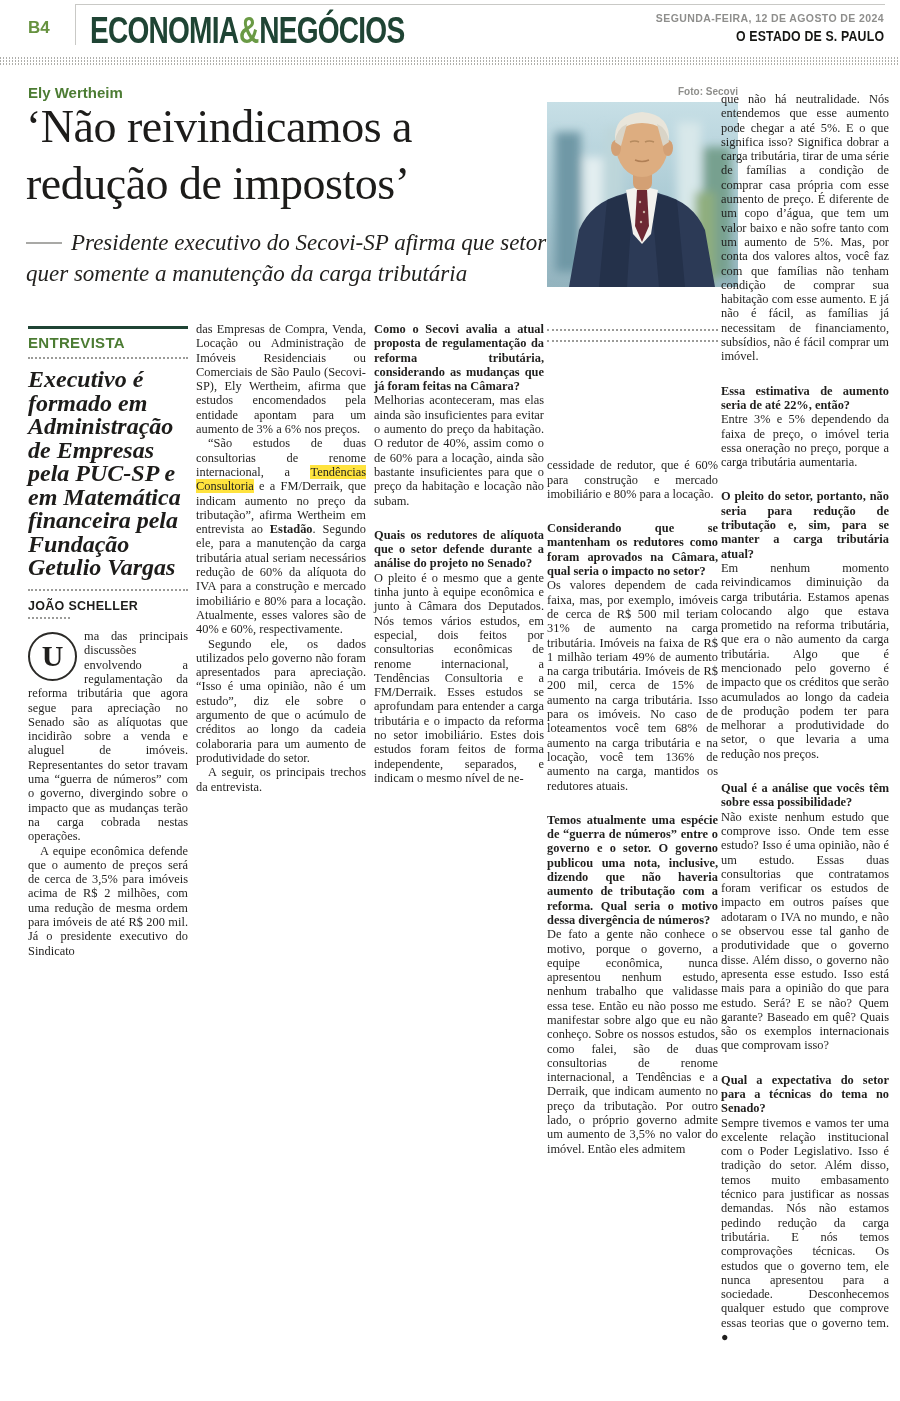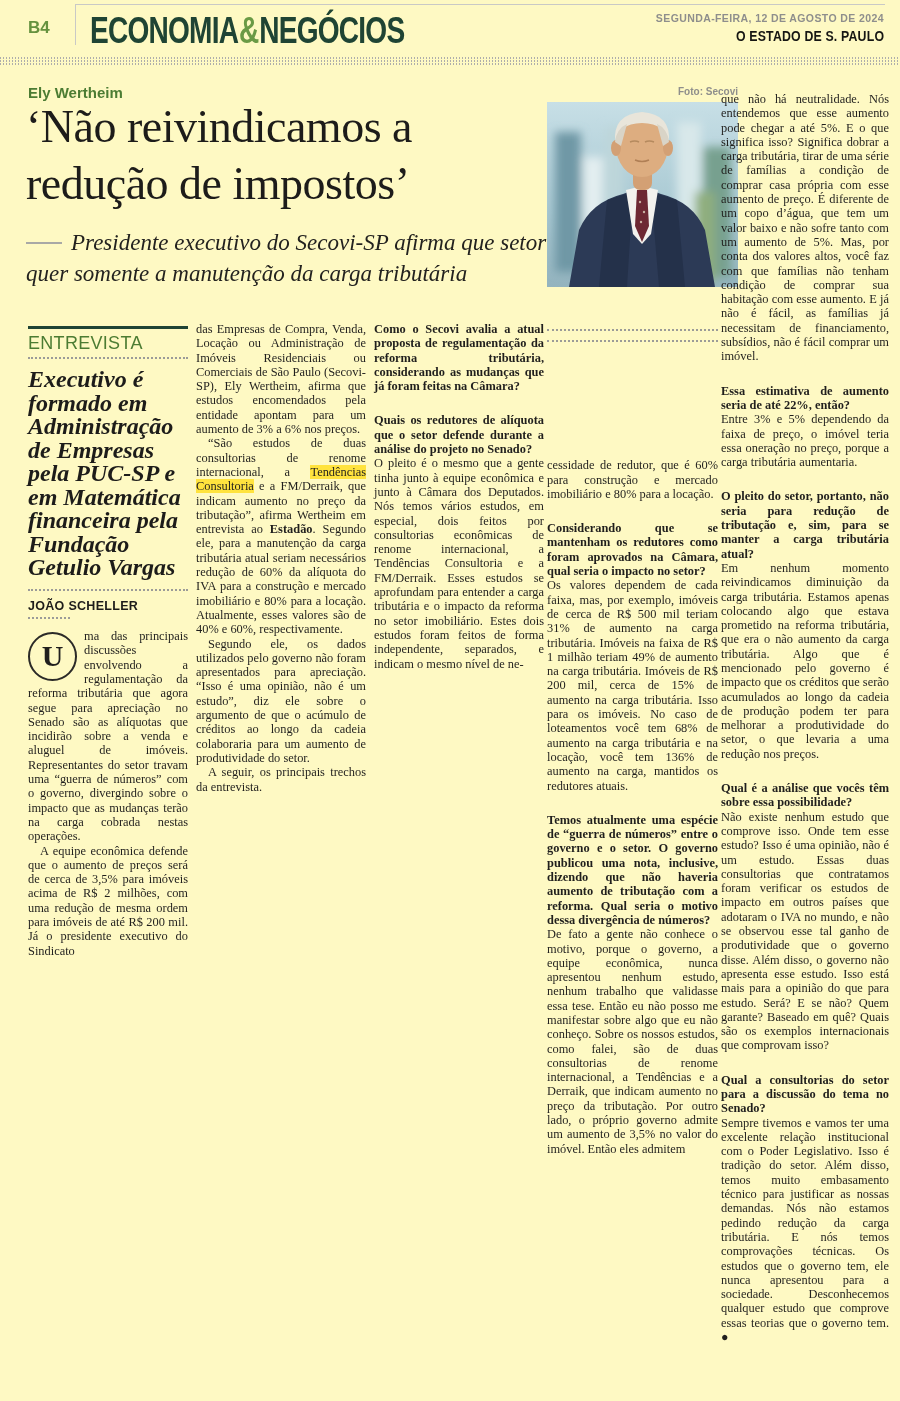--- a/index.html
+++ b/index.html
@@ -1,16 +1,16 @@
 <!DOCTYPE html>
 <html lang="pt"><head>
 <meta charset="utf-8">
 <style>
   html,body{margin:0;padding:0;background:#e8e8e4;}
-  .page{position:relative;width:900px;height:1401px;background:#fef9c3;overflow:hidden;
+  .page{position:relative;width:900px;height:1401px;background:#ffffff;overflow:hidden;
         font-family:"Liberation Serif","DejaVu Serif",serif;color:#201f1d;margin:0 auto;}
 
   
   .hairline-h{position:absolute;left:75px;top:4px;width:810px;height:1px;background:#c9c9c6;}
   .hairline-v{position:absolute;left:75px;top:4px;width:1px;height:41px;background:#c9c9c6;}
   .page-num{position:absolute;left:28px;top:18px;font-family:"Liberation Sans",sans-serif;
             font-weight:bold;font-size:17px;color:#66923f;}
   .section-logo{position:absolute;left:90px;top:10px;font-family:"Liberation Sans",sans-serif;
             font-weight:bold;font-size:36px;letter-spacing:-1px;transform:scaleX(.78);
             transform-origin:left center;white-space:nowrap;color:#1f4434;}
@@ -51,21 +51,21 @@
   .q{font-weight:bold;margin-top:20px !important;}
   .q:first-child{margin-top:0 !important;}
   .q + .p{text-indent:0;}
   #col4rest > .p:first-child{margin-top:116px;}
 
   .hl{background:#ffe33e;}
   .bd{font-weight:bold;}
 
   
   .green-bar{height:3px;background:#1f4434;margin-bottom:7px;}
-  .kicker{font-family:"Liberation Sans",sans-serif;font-weight:normal;font-size:18px;
+  .kicker{font-family:"Liberation Sans",sans-serif;font-weight:bold;font-size:15px;
           color:#4c7c33;letter-spacing:.3px;margin-bottom:1px;}
   .dotted-rule{border-top:2px dotted #9b9b98;height:0;margin:7px 0;}
   .mini-rule{border-top:2px dotted #9b9b98;height:0;width:42px;margin:4px 0 10px 0;}
   .bio{font-size:24px;line-height:23.5px;font-weight:bold;font-style:italic;
        color:#1d1c1a;margin:9px 0 9px 0;text-align:left;}
   .byline{font-family:"Liberation Sans",sans-serif;font-weight:bold;font-size:12.5px;
        color:#1d1c1a;letter-spacing:.3px;margin-top:8px;}
   .dropcap{float:left;width:45px;height:45px;border:2px solid #2b2a27;border-radius:50%;
        text-align:center;line-height:43px;font-size:30px;font-weight:bold;
        margin:3px 7px 2px 0;text-indent:0;}
@@ -115,20 +115,21 @@
 
   <div class="col" id="col2">
       <p class="p"><span>das Empresas de Compra, Venda, Locação ou Administração de Imóveis Residenciais ou Comerciais de São Paulo (Secovi-SP), Ely Wertheim, afirma que estudos encomendados pela entidade apontam para um aumento de 3% a 6% nos preços.</span></p>
       <p class="p"><span>“São estudos de duas consultorias de renome internacional, a </span><span class="hl">Tendências Consultoria</span><span> e a FM/Derraik, que indicam aumento no preço da tributação”, afirma Wertheim em entrevista ao </span><span class="bd">Estadão</span><span>. Segundo ele, para a manutenção da carga tributária atual seriam necessários redução de 60% da alíquota do IVA para a construção e mercado imobiliário e 80% para a locação. Atualmente, esses valores são de 40% e 60%, respectivamente.</span></p>
       <p class="p"><span>Segundo ele, os dados utilizados pelo governo não foram apresentados para apreciação. “Isso é uma opinião, não é um estudo”, diz ele sobre o argumento de que o acúmulo de créditos ao longo da cadeia colaboraria para um aumento de produtividade do setor.</span></p>
       <p class="p"><span>A seguir, os principais trechos da entrevista.</span></p>
     </div>
 
   <div class="col" id="col3">
       <p class="q"><span>Como o Secovi avalia a atual proposta de regulamentação da reforma tributária, considerando as mudanças que já foram feitas na Câmara?</span></p>
+      <p class="p"><span>Melhorias aconteceram, mas elas ainda são insuficientes para evitar o aumento do preço da habitação. O redutor de 40%, assim como o de 60% para a locação, ainda são bastante insuficientes para que o preço da habitação e locação não subam.</span></p>
       <p class="q"><span>Quais os redutores de alíquota que o setor defende durante a análise do projeto no Senado?</span></p>
       <p class="p"><span>O pleito é o mesmo que a gente tinha junto à equipe econômica e junto à Câmara dos Deputados. Nós temos vários estudos, em especial, dois feitos por consultorias econômicas de renome internacional, a Tendências Consultoria e a FM/Derraik. Esses estudos se aprofundam para entender a carga tributária e o impacto da reforma no setor imobiliário. Estes dois estudos foram feitos de forma independente, separados, e indicam o mesmo nível de ne-</span></p>
     </div>
 
   <div class="col" id="col4">
     <div class="credit">Foto: Secovi</div>
     <div class="photo">
       <svg width="191" height="185" viewBox="0 0 191 185" xmlns="http://www.w3.org/2000/svg">
         <defs>
           <linearGradient id="sky" x1="0" y1="0" x2="0" y2="1">
@@ -183,17 +184,17 @@
   </div>
 
   <div class="col" id="col5">
       <p class="p"><span>que não há neutralidade. Nós entendemos que esse aumento pode chegar a até 5%. E o que significa isso? Significa dobrar a carga tributária, tirar de uma série de famílias a condição de comprar casa própria com esse aumento de preço. É diferente de um copo d’água, que tem um valor baixo e não sofre tanto com um aumento de 5%. Mas, por conta dos valores altos, você faz com que famílias não tenham condição de comprar sua habitação com esse aumento. E já não é fácil, as famílias já necessitam de financiamento, subsídios, não é fácil comprar um imóvel.</span></p>
       <p class="q"><span>Essa estimativa de aumento seria de até 22%, então?</span></p>
       <p class="p"><span>Entre 3% e 5% dependendo da faixa de preço, o imóvel teria essa oneração no preço, porque a carga tributária aumentaria.</span></p>
       <p class="q"><span>O pleito do setor, portanto, não seria para redução de tributação e, sim, para se manter a carga tributária atual?</span></p>
       <p class="p"><span>Em nenhum momento reivindicamos diminuição da carga tributária. Estamos apenas colocando algo que estava prometido na reforma tributária, que era o não aumento da carga tributária. Algo que é mencionado pelo governo é impacto que os créditos que serão acumulados ao longo da cadeia de produção podem ter para melhorar a produtividade do setor, o que levaria a uma redução nos preços.</span></p>
       <p class="q"><span>Qual é a análise que vocês têm sobre essa possibilidade?</span></p>
       <p class="p"><span>Não existe nenhum estudo que comprove isso. Onde tem esse estudo? Isso é uma opinião, não é um estudo. Essas duas consultorias que contratamos foram verificar os estudos de impacto em outros países que adotaram o IVA no mundo, e não se observou esse tal ganho de produtividade que o governo disse. Além disso, o governo não apresenta esse estudo. Isso está mais para a opinião do que para estudo. Será? E se não? Quem garante? Baseado em quê? Quais são os exemplos internacionais que comprovam isso?</span></p>
-      <p class="q"><span>Qual a consultorias do setor para a discussão do tema no Senado?</span></p>
+      <p class="q"><span>Qual a expectativa do setor para a técnicas do tema no Senado?</span></p>
       <p class="p"><span>Sempre tivemos e vamos ter uma excelente relação institucional com o Poder Legislativo. Isso é tradição do setor. Além disso, temos muito embasamento técnico para justificar as nossas demandas. Nós não estamos pedindo redução da carga tributária. E nós temos comprovações técnicas. Os estudos que o governo tem, ele nunca apresentou para a sociedade. Desconhecemos qualquer estudo que comprove essas teorias que o governo tem. ●</span></p>
     </div>
 
 </div>
 
 </body></html>

